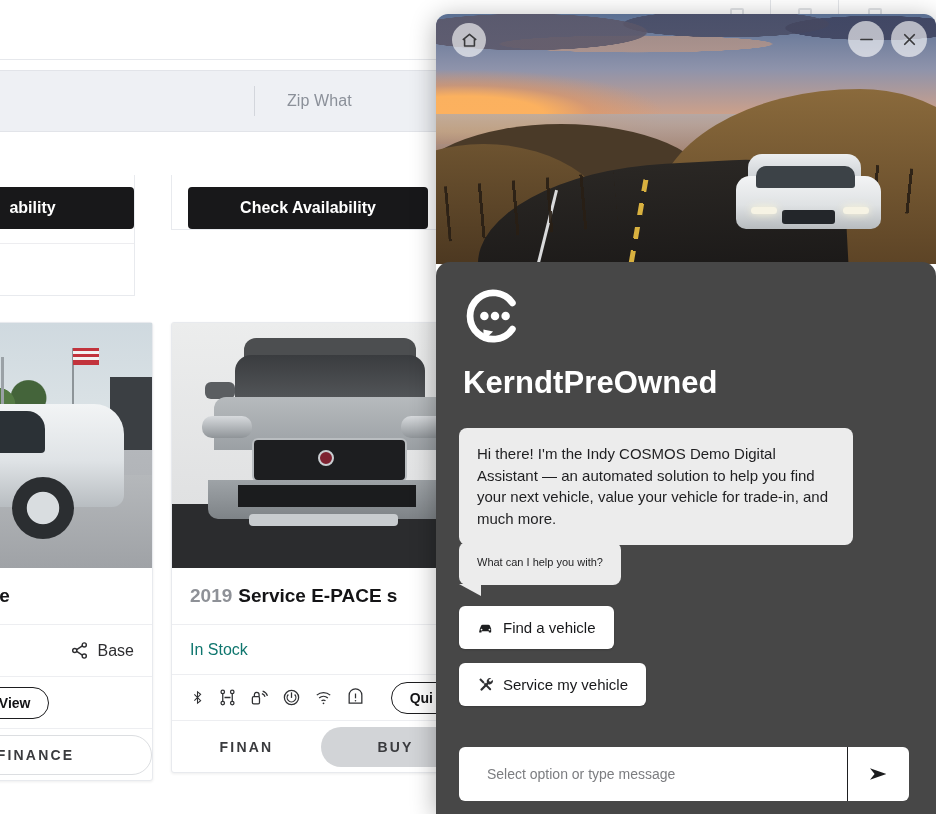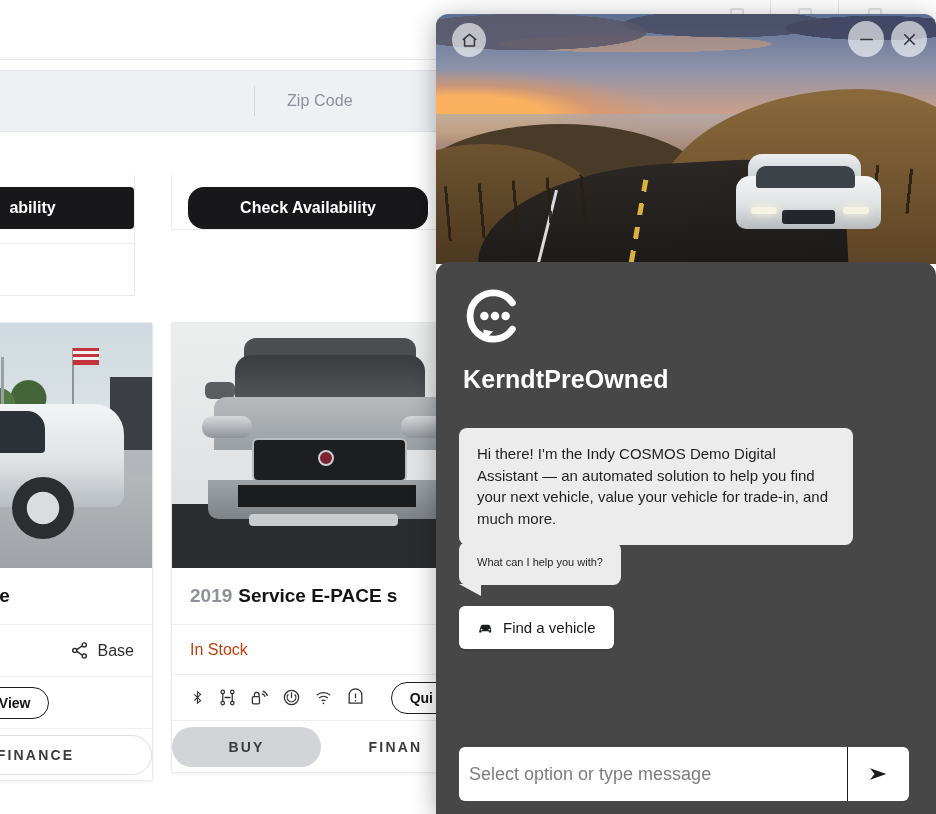--- a/index.html
+++ b/index.html
@@ -42,21 +42,21 @@
   .card-a {
     position: absolute; left: -70px; top: 0; width: 205px;
     background: #fff; border: 1px solid #e8eaee; border-top: none;
   }
   .card-b {
     position: absolute; left: 171px; top: 0; width: 274px;
     background: #fff; border: 1px solid #e8eaee; border-top: none;
   }
   .btn-dark {
     margin: 12px 16px 0 16px; height: 42px; background: #18181a; color: #fff;
-    border-radius: 16px; display: flex; align-items: center; justify-content: center;
+    border-radius: 4px; display: flex; align-items: center; justify-content: center;
     font-size: 16px; font-weight: 700;
   }
   .card-a .btn-dark { margin-left: 0; margin-right: 0; border-radius: 0 4px 4px 0; }
   .compare-row {
     margin-top: 14px; border-top: 1px solid #ededf0; height: 52px;
     display: flex; align-items: center; padding-left: 22px; gap: 14px;
   }
   .chk {
     width: 19px; height: 19px; border: 1px solid #c6c9cf; border-radius: 3px; background: #fff;
   }
@@ -122,21 +122,21 @@
     background: linear-gradient(#9ea3a7, #7e8387); border-radius: 0 0 10px 10px; }
   .photo-jag .lowergrille { position: absolute; left: 22%; top: 66%; width: 60%; height: 9%; background: #1b1c1e; }
   .photo-jag .skid { position: absolute; left: 26%; top: 78%; width: 50%; height: 5%;
     background: #c8cccf; border-radius: 4px; }
   .photo-jag .mirror { position: absolute; left: 11%; top: 24%; width: 10%; height: 7%;
     background: #5b5e61; border-radius: 6px; }
 
   .vrow { border-top: 1px solid #edeef1; display: flex; align-items: center; padding: 0 18px; }
   .vtitle { height: 56px; font-size: 19px; font-weight: 700; color: #141416; border-top: none; }
   .vtitle .yr { color: #8e9197; margin-right: 6px; }
-  .vstock { height: 50px; font-size: 16px; color: #c2410c; }
+  .vstock { height: 50px; font-size: 16px; color: #0f766e; }
   .vfeat { height: 46px; gap: 13px; justify-content: space-between; }
   .feat-icons { display: flex; gap: 13px; align-items: center; color: #2f3033; }
   .qv-btn {
     border: 1px solid #1d1d1f; border-radius: 20px; padding: 7px 18px;
     font-size: 14px; font-weight: 700; color: #141416; white-space: nowrap; background: #fff;
   }
   .vshare { height: 52px; justify-content: flex-end; gap: 9px; font-size: 16px; color: #2d2d30; }
   .vtabs { height: 52px; padding: 0; }
   .vtab {
     flex: 1; height: 40px; margin: 6px 0; display: flex; align-items: center; justify-content: center;
@@ -240,21 +240,21 @@
   .hero-btn.min  { right: 52px; top: 7px; width: 36px; height: 36px; }
   .hero-btn.close{ right: 9px;  top: 7px; width: 36px; height: 36px; }
 
   .panel {
     position: absolute; left: 0; top: 248px; width: 500px; height: 566px;
     background: #474747; border-radius: 14px 14px 0 0;
   }
   .brand-logo { position: absolute; left: 28px; top: 26px; width: 62px; height: 56px; }
   .brand-name {
     position: absolute; left: 27px; top: 103px;
-    font-size: 25px; font-weight: 700; color: #ffffff; letter-spacing: .1px;
+    font-size: 31px; font-weight: 700; color: #ffffff; letter-spacing: .1px;
   }
 
   .bubble {
     position: absolute; background: #ececec; color: #1f1f21;
     border-radius: 8px; font-size: 15px; line-height: 1.44;
   }
   .bubble.intro { left: 23px; top: 166px; width: 394px; padding: 15px 18px 16px 18px; }
   .bubble.ask   { left: 23px; top: 280px; padding: 13px 18px 14px 18px; font-size: 11px; }
   .bubble.ask::after {
     content: ""; position: absolute; left: 0; bottom: -11px;
@@ -269,22 +269,22 @@
     padding: 13px 18px; font-size: 15px; display: flex; align-items: center; gap: 9px;
     cursor: pointer; white-space: nowrap; box-shadow: 0 1px 2px rgba(0,0,0,.18);
   }
   .quick-btn .qi { display: flex; align-items: center; color: #1d1e20; }
 
   .composer {
     position: absolute; left: 23px; top: 485px; width: 450px; height: 54px;
     background: #fff; border-radius: 6px; display: flex; align-items: stretch; overflow: hidden;
   }
   .composer input {
-    flex: 1; border: none; outline: none; padding: 0 10px;
-    font-size: 18px; color: #1f1f21; font-family: "Liberation Sans", sans-serif; background: transparent;
+    flex: 1; border: none; outline: none; padding: 0 28px;
+    font-size: 14px; color: #1f1f21; font-family: "Liberation Sans", sans-serif; background: transparent;
   }
   .composer input::placeholder { color: #7c7d80; }
   .composer .send {
     width: 62px; border-left: 1px solid #1e1f21; display: flex;
     align-items: center; justify-content: center; cursor: pointer; color: #1b1c1e;
   }
 </style>
 </head>
 <body>
 
@@ -297,21 +297,21 @@
         <i style="left:770px"></i>
           <i style="left:838px"></i>
       </div>
       <div class="bg-header-icon" style="left:730px;"></div>
       <div class="bg-header-icon" style="left:798px;"></div>
       <div class="bg-header-icon" style="left:868px;"></div>
     </div>
 
     <div class="zipbar">
       <div class="vdiv"></div>
-      <div class="ziplabel">Zip Code</div>
+      <div class="ziplabel">Zip What</div>
     </div>
 
     <div class="cardrow-1">
       <div class="card-a">
         <div class="btn-dark">ability</div>
         <div class="spacer-row"></div>
       </div>
       <div class="card-b">
         <div class="btn-dark">Check Availability</div>
       </div>
@@ -402,22 +402,22 @@
             </svg>
             <svg width="19" height="19" viewBox="0 0 24 24" fill="none" stroke="#2f3033" stroke-width="1.6">
               <path d="M4 19V9a8 8 0 0116 0v10z"></path>
                 <path d="M12 7v6"></path>
               <circle cx="12" cy="16" r="1" fill="#2f3033" stroke="none"></circle>
             </svg>
           </div>
           <div class="qv-btn">Qui</div>
         </div>
         <div class="vrow vtabs">
+          <div class="vtab">FINAN</div>
           <div class="vtab active">BUY</div>
-          <div class="vtab">FINAN</div>
         </div>
       </div>
     </div>
   </div>
 
   <div class="chat">
 
     <div class="hero">
       <div class="cloudband"></div>
       <div class="sunglow"></div>
@@ -479,20 +479,30 @@
               <svg width="17" height="14" viewBox="0 0 24 18" fill="#1d1e20">
                 <path d="M4 10.2l1.6-4.1A2.6 2.6 0 018 4.4h8a2.6 2.6 0 012.4 1.7l1.6 4.1v4.3a1 1 0 01-1 1h-1.4a1 1 0 01-1-1v-.9H6.4v.9a1 1 0 01-1 1H4a1 1 0 01-1-1z"></path>
                 <circle cx="6.4" cy="11.2" r="1.25" fill="#ffffff"></circle>
                 <circle cx="17.6" cy="11.2" r="1.25" fill="#ffffff"></circle>
               </svg>
             </span>
             <span>Find a vehicle</span>
           </div>
         </div>
         <div class="quick-row">
+          <div class="quick-btn">
+            <span class="qi">
+              <svg width="17" height="17" viewBox="0 0 24 24" fill="#2f3033">
+                <path d="M3.2 5.2l2-2 5.6 5.6-2 2z"></path>
+                <path d="M9.4 11.4l2-2 8.2 8.2a1.4 1.4 0 01-2 2z"></path>
+                <path d="M20.2 3.4a4.6 4.6 0 00-6.2 5.9l-9 9a1.6 1.6 0 002.2 2.2l9-9a4.6 4.6 0 005.9-6.2l-2.8 2.8-2.1-.6-.6-2.1z"></path>
+              </svg>
+            </span>
+            <span>Service my vehicle</span>
+          </div>
         </div>
       </div>
 
       <div class="composer">
         <input type="text" placeholder="Select option or type message" style="">
         <div class="send">
           <svg width="24" height="20" viewBox="0 0 24 20" fill="#1b1c1e">
             <path d="M3 4.2l16.4 5.8L3 15.8l4.6-5.8z"></path>
           </svg>
         </div>

